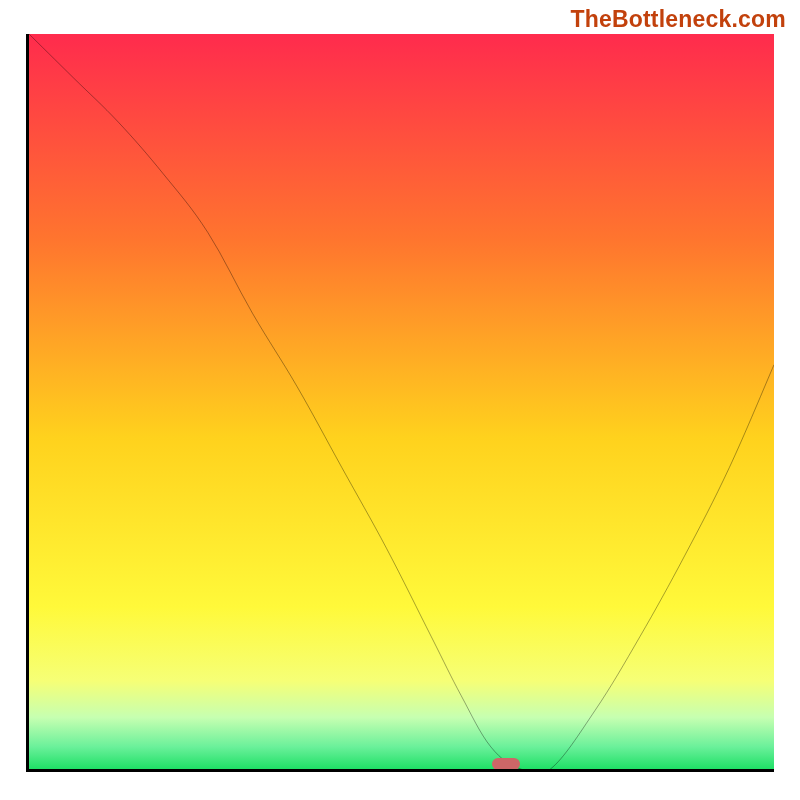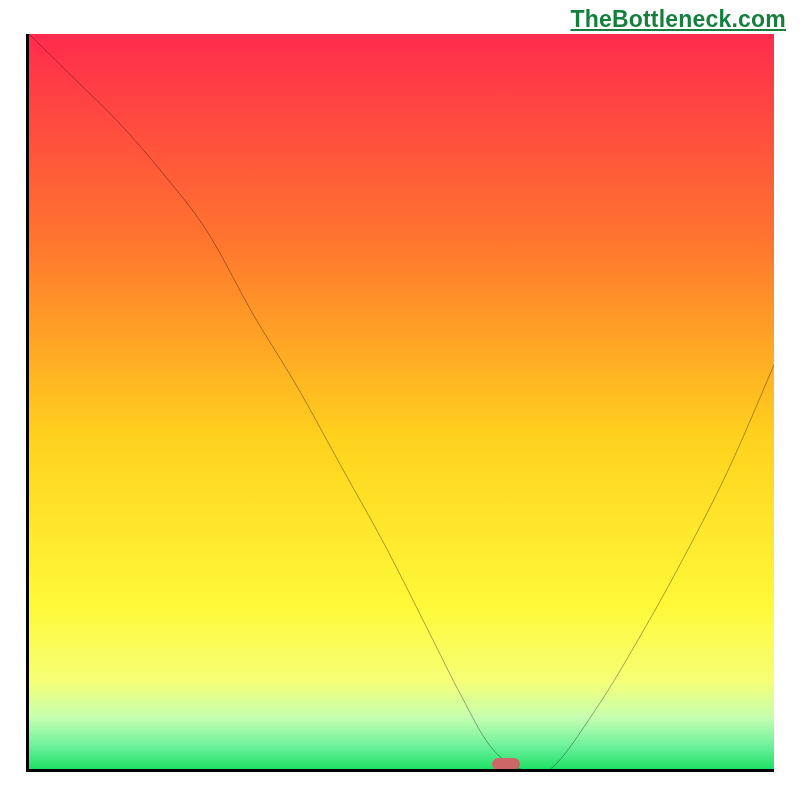--- a/index.html
+++ b/index.html
@@ -15,24 +15,23 @@
     width: 800px;
     height: 800px;
   }
   .watermark {
     position: absolute;
     top: 6px;
     right: 14px;
     font-family: Arial, Helvetica, sans-serif;
     font-size: 23px;
     font-weight: 600;
-    color: #15803d;
+    color: #c2410c;
     letter-spacing: 0.2px;
     z-index: 5;
-    text-decoration: underline;
   }
   .plot-frame {
     position: absolute;
     left: 26px;
     top: 34px;
     width: 748px;
     height: 738px;
     border-left: 3px solid #000;
     border-bottom: 3px solid #000;
     box-sizing: border-box;

